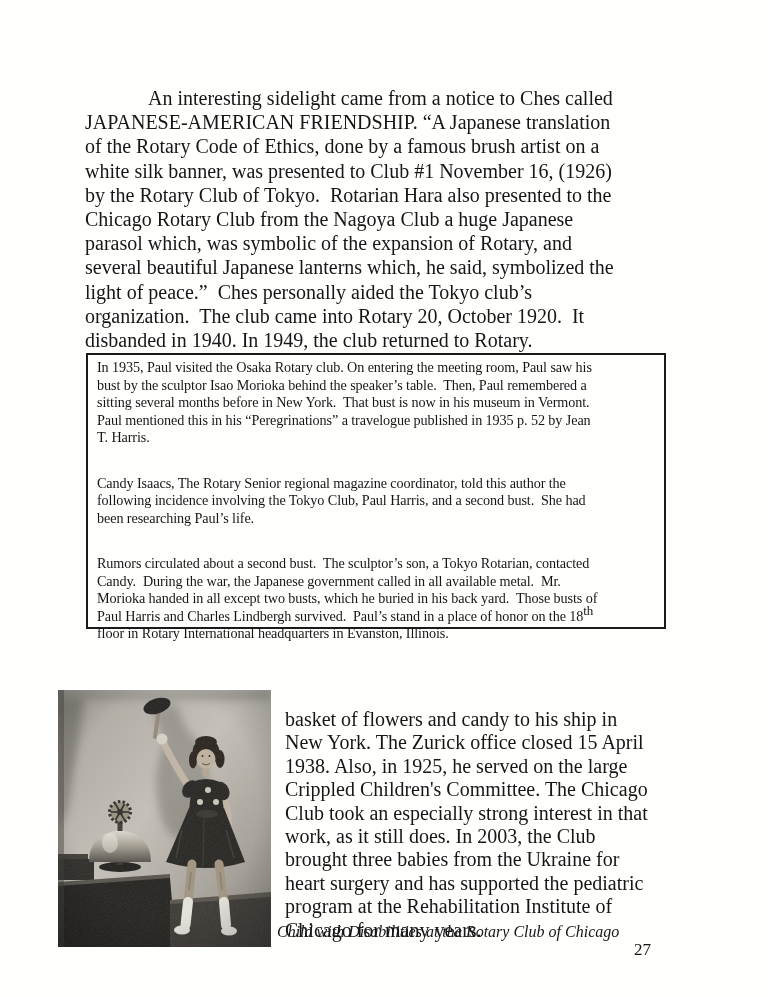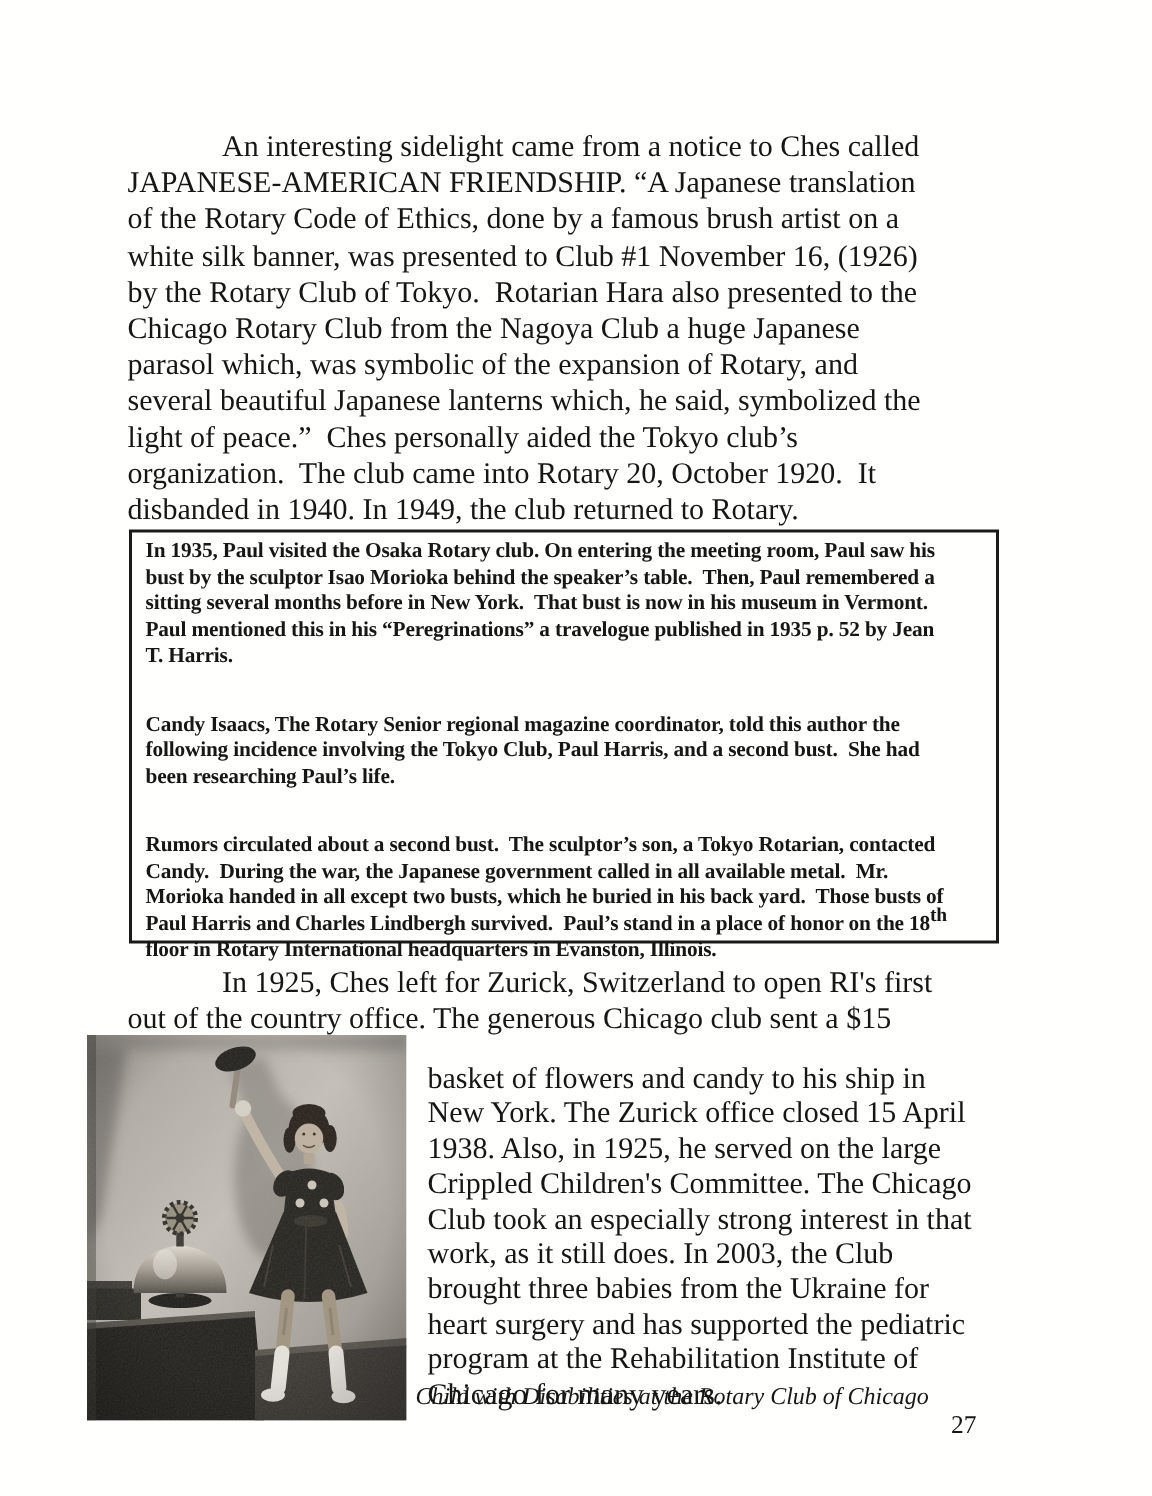--- a/index.html
+++ b/index.html
@@ -18,21 +18,21 @@
   .main-para1 {
     position: absolute; left: 85px; top: 86px; width: 620px;
     font-size: 20px; line-height: 24.2px; text-indent: 63px;
   }
   .box {
     position: absolute; left: 86px; top: 353px; width: 580px; height: 276px;
     border: 2px solid #1a1a1a; padding: 4px 6px 0 9px; background: #fffffe;
   }
   .box p {
     margin: 0; white-space: pre-wrap;
-    font-size: 14.2px; line-height: 17.5px; letter-spacing: -0.1px; font-weight: bold;
+    font-size: 14.2px; line-height: 17.5px; letter-spacing: -0.1px;
   }
   .box p + p { margin-top: 28px; }
   sup { font-size: 13px; line-height: 0; }
   .main-para2 {
     position: absolute; left: 85px; top: 643px; width: 620px;
     font-size: 20px; line-height: 24px; text-indent: 63px;
   }
   .photo {
     position: absolute; left: 58px; top: 690px; width: 213px; height: 257px;
     display: block;
@@ -75,22 +75,20 @@
     <p>Candy Isaacs, The Rotary Senior regional magazine coordinator, told this author the
 following incidence involving the Tokyo Club, Paul Harris, and a second bust.  She had
 been researching Paul’s life.</p>
     <p><span>Rumors circulated about a second bust.  The sculptor’s son, a Tokyo Rotarian, contacted
 Candy.  During the war, the Japanese government called in all available metal.  Mr.
 Morioka handed in all except two busts, which he buried in his back yard.  Those busts of
 Paul Harris and Charles Lindbergh survived.  Paul’s stand in a place of honor on the 18</span><sup>th</sup><span>
 floor in Rotary International headquarters in Evanston, Illinois.</span></p>
   </div>
 
-  <p class="para main-para2">In 1925, Ches left for Zurick, Switzerland to open RI's first
-out of the country office. The generous Chicago club sent a $15</p>
 
   <svg class="photo" viewBox="0 0 213 257" preserveAspectRatio="none" role="img" aria-label="Child with gavel photo">
     <defs>
       <linearGradient id="wall" x1="0" y1="0" x2="1" y2="1">
         <stop offset="0" stop-color="#a7a39b"></stop>
         <stop offset="0.45" stop-color="#c6c2ba"></stop>
         <stop offset="1" stop-color="#8d8981"></stop>
       </linearGradient>
       <linearGradient id="bellg" x1="0" y1="0" x2="0" y2="1">
         <stop offset="0" stop-color="#e4dfd5"></stop>

